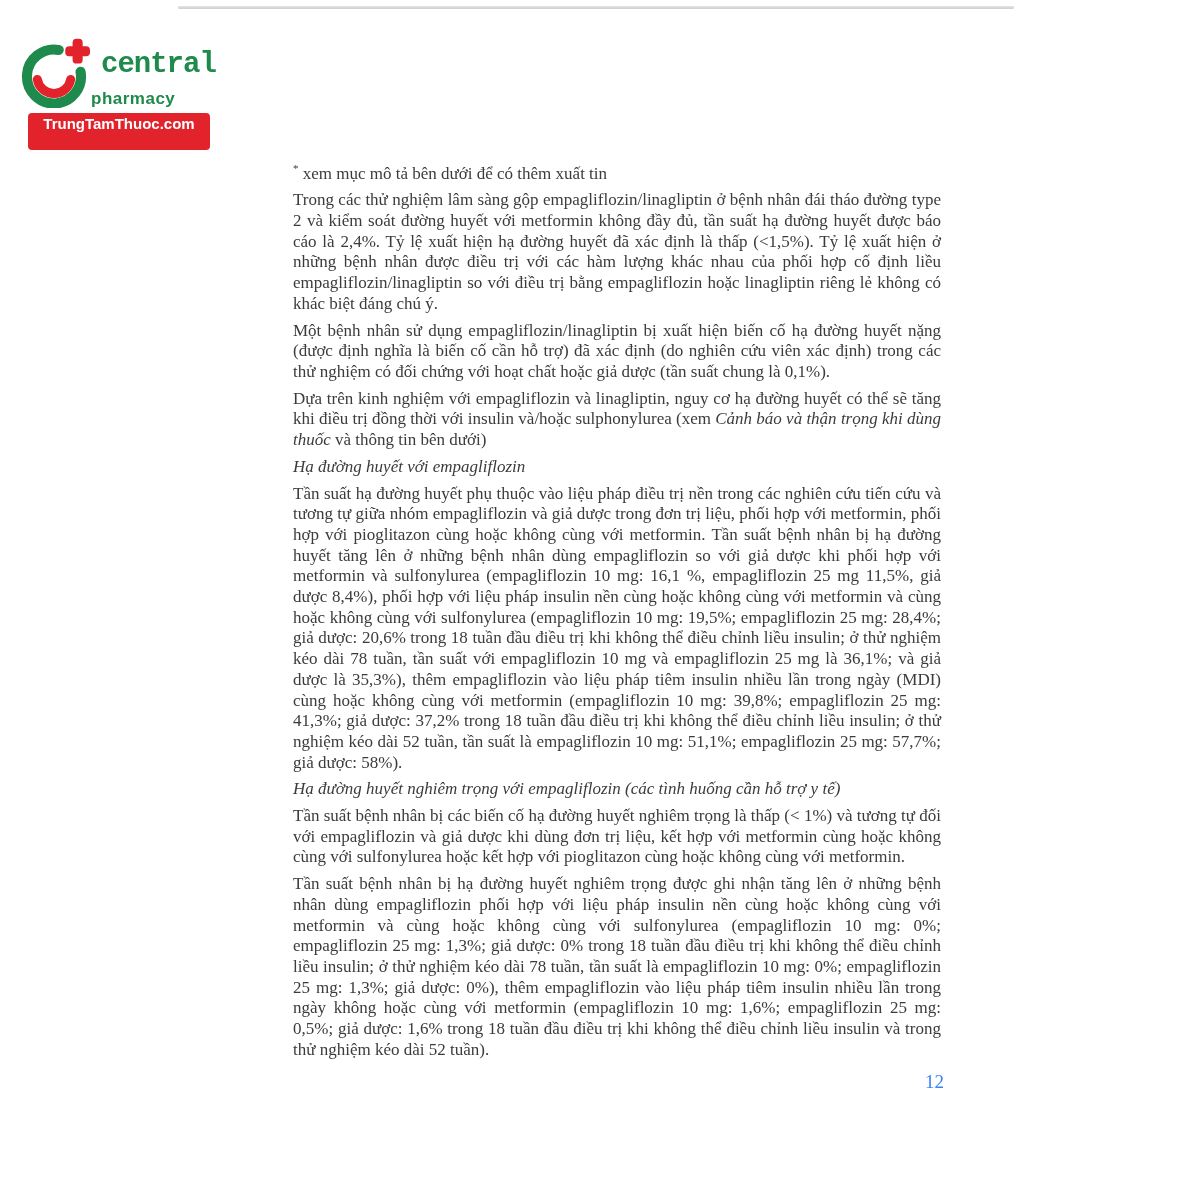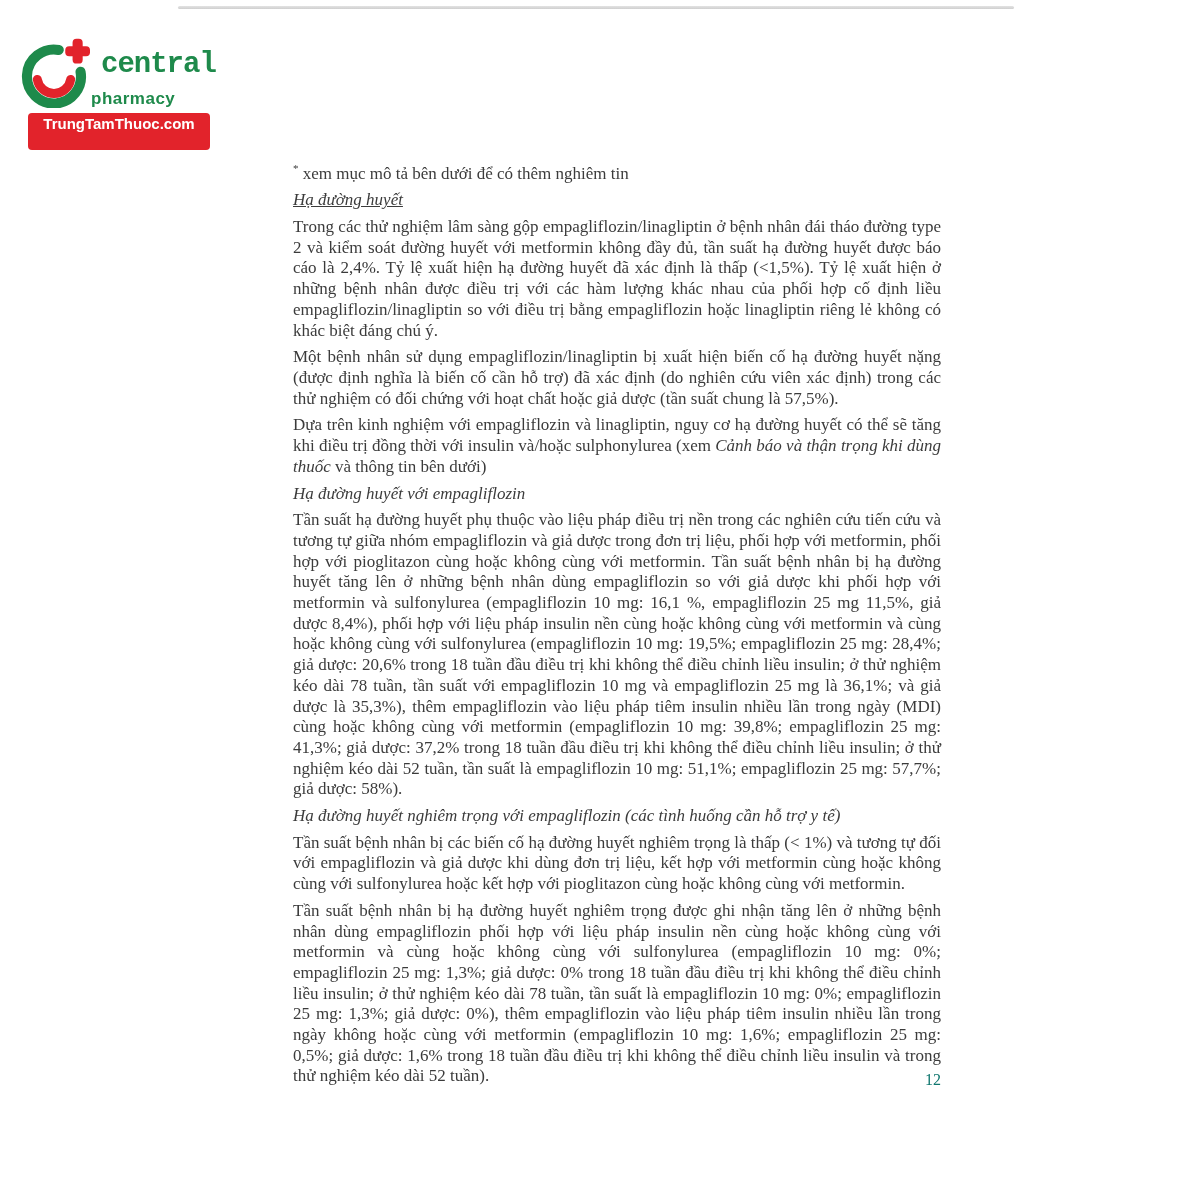--- a/index.html
+++ b/index.html
@@ -79,22 +79,22 @@
   .note { text-align: left; }
   .note sup { font-size: 11px; }
   .h-bold { font-weight: bold !important; color: #2f2f2f; }
   .h-italic { font-style: italic; text-align: left; }
   .h-underline { text-decoration: underline; }
   .sp-before { margin-top: 4px !important; }
   .it { font-style: italic; }
   .page-number {
     position: absolute;
     left: 925px; top: 1071px;
-    color: #0f766e;
-    font-size: 16px;
+    color: #3b82f6;
+    font-size: 19px;
   }
 </style>
 </head>
 <body>
 
 <div class="page">
 
   <div class="top-rule"></div>
 
   <div class="logo">
@@ -103,28 +103,27 @@
       <path d="M 17.2 38.6 A 15 15 0 0 0 46.8 38.6" fill="none" stroke="#e2232b" stroke-width="8" stroke-linecap="round"></path>
       <rect x="42" y="9" width="22" height="9" rx="3.5" fill="#e2232b"></rect>
       <rect x="48.5" y="2.5" width="9" height="22" rx="3.5" fill="#e2232b"></rect>
     </svg>
     <div class="logo-brand" style="color:#1e8a4b">central</div>
     <div class="logo-sub" style="color:#1e8a4b">pharmacy</div>
     <div class="logo-badge" style="background:#e2232b">TrungTamThuoc.com</div>
   </div>
 
   <div class="content">
-    <p class="note"><sup>*</sup><span> xem mục mô tả bên dưới để có thêm nghiêm tin</span></p>
+    <p class="note"><sup>*</sup><span> xem mục mô tả bên dưới để có thêm xuất tin</span></p>
 
 
-    <h4 class="h-italic h-underline sp-before">Hạ đường huyết</h4>
 
     <p class="sp-before">Trong các thử nghiệm lâm sàng gộp empagliflozin/linagliptin ở bệnh nhân đái tháo đường type 2 và kiểm soát đường huyết với metformin không đầy đủ, tần suất hạ đường huyết được báo cáo là 2,4%. Tỷ lệ xuất hiện hạ đường huyết đã xác định là thấp (&lt;1,5%). Tỷ lệ xuất hiện ở những bệnh nhân được điều trị với các hàm lượng khác nhau của phối hợp cố định liều empagliflozin/linagliptin so với điều trị bằng empagliflozin hoặc linagliptin riêng lẻ không có khác biệt đáng chú ý.</p>
 
-    <p class="sp-before">Một bệnh nhân sử dụng empagliflozin/linagliptin bị xuất hiện biến cố hạ đường huyết nặng (được định nghĩa là biến cố cần hỗ trợ) đã xác định (do nghiên cứu viên xác định) trong các thử nghiệm có đối chứng với hoạt chất hoặc giả dược (tần suất chung là 57,5%).</p>
+    <p class="sp-before">Một bệnh nhân sử dụng empagliflozin/linagliptin bị xuất hiện biến cố hạ đường huyết nặng (được định nghĩa là biến cố cần hỗ trợ) đã xác định (do nghiên cứu viên xác định) trong các thử nghiệm có đối chứng với hoạt chất hoặc giả dược (tần suất chung là 0,1%).</p>
 
     <p class="sp-before"><span>Dựa trên kinh nghiệm với empagliflozin và linagliptin, nguy cơ hạ đường huyết có thể sẽ tăng khi điều trị đồng thời với insulin và/hoặc sulphonylurea (xem </span><span class="it">Cảnh báo và thận trọng khi dùng thuốc</span><span> và thông tin bên dưới)</span></p>
 
     <h4 class="h-italic sp-before">Hạ đường huyết với empagliflozin</h4>
 
     <p class="sp-before">Tần suất hạ đường huyết phụ thuộc vào liệu pháp điều trị nền trong các nghiên cứu tiến cứu và tương tự giữa nhóm empagliflozin và giả dược trong đơn trị liệu, phối hợp với metformin, phối hợp với pioglitazon cùng hoặc không cùng với metformin. Tần suất bệnh nhân bị hạ đường huyết tăng lên ở những bệnh nhân dùng empagliflozin so với giả dược khi phối hợp với metformin và sulfonylurea (empagliflozin 10 mg: 16,1 %, empagliflozin 25 mg 11,5%, giả dược 8,4%), phối hợp với liệu pháp insulin nền cùng hoặc không cùng với metformin và cùng hoặc không cùng với sulfonylurea (empagliflozin 10 mg: 19,5%; empagliflozin 25 mg: 28,4%; giả dược: 20,6% trong 18 tuần đầu điều trị khi không thể điều chỉnh liều insulin; ở thử nghiệm kéo dài 78 tuần, tần suất với empagliflozin 10 mg và empagliflozin 25 mg là 36,1%; và giả dược là 35,3%), thêm empagliflozin vào liệu pháp tiêm insulin nhiều lần trong ngày (MDI) cùng hoặc không cùng với metformin (empagliflozin 10 mg: 39,8%; empagliflozin 25 mg: 41,3%; giả dược: 37,2% trong 18 tuần đầu điều trị khi không thể điều chỉnh liều insulin; ở thử nghiệm kéo dài 52 tuần, tần suất là empagliflozin 10 mg: 51,1%; empagliflozin 25 mg: 57,7%; giả dược: 58%).</p>
 
     <h4 class="h-italic sp-before">Hạ đường huyết nghiêm trọng với empagliflozin (các tình huống cần hỗ trợ y tế)</h4>
 
     <p class="sp-before">Tần suất bệnh nhân bị các biến cố hạ đường huyết nghiêm trọng là thấp (&lt; 1%) và tương tự đối với empagliflozin và giả dược khi dùng đơn trị liệu, kết hợp với metformin cùng hoặc không cùng với sulfonylurea hoặc kết hợp với pioglitazon cùng hoặc không cùng với metformin.</p>

